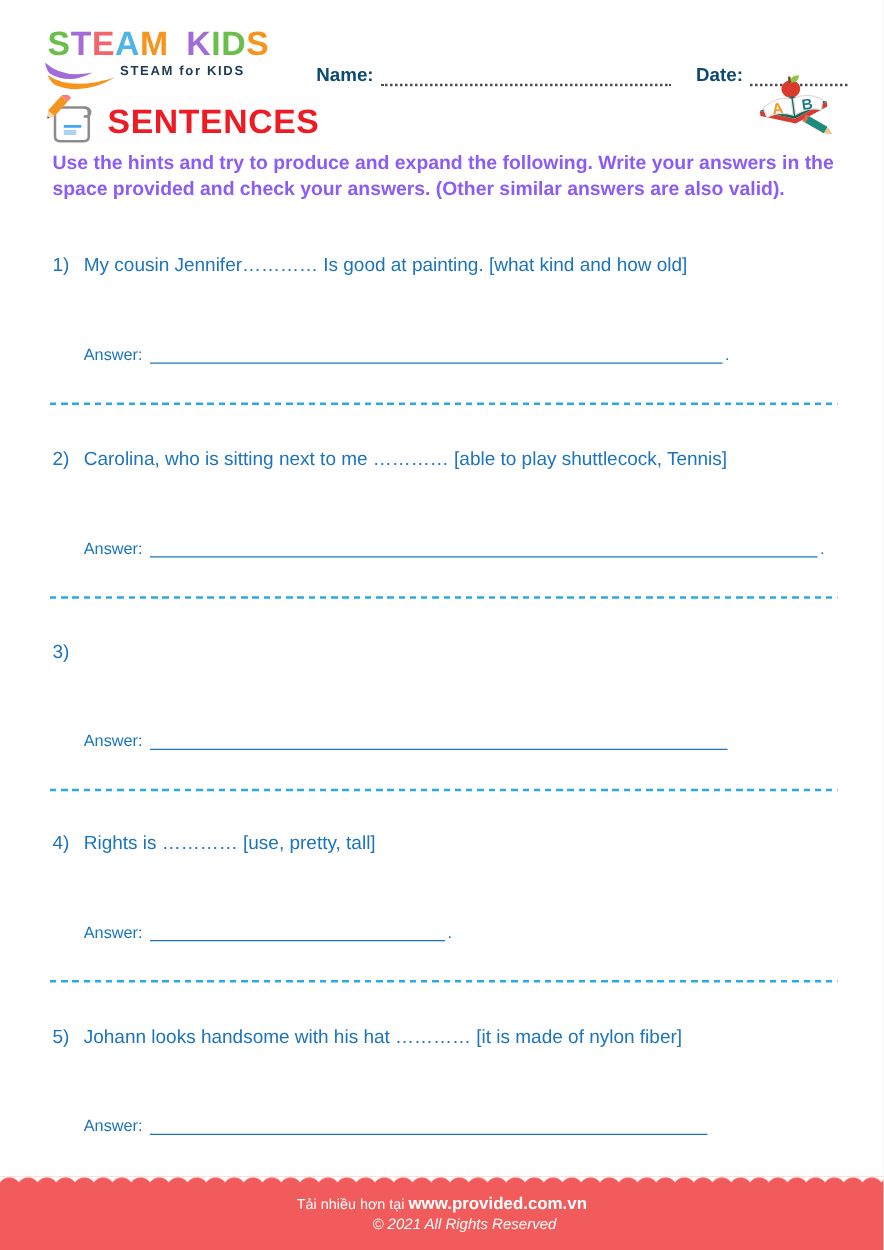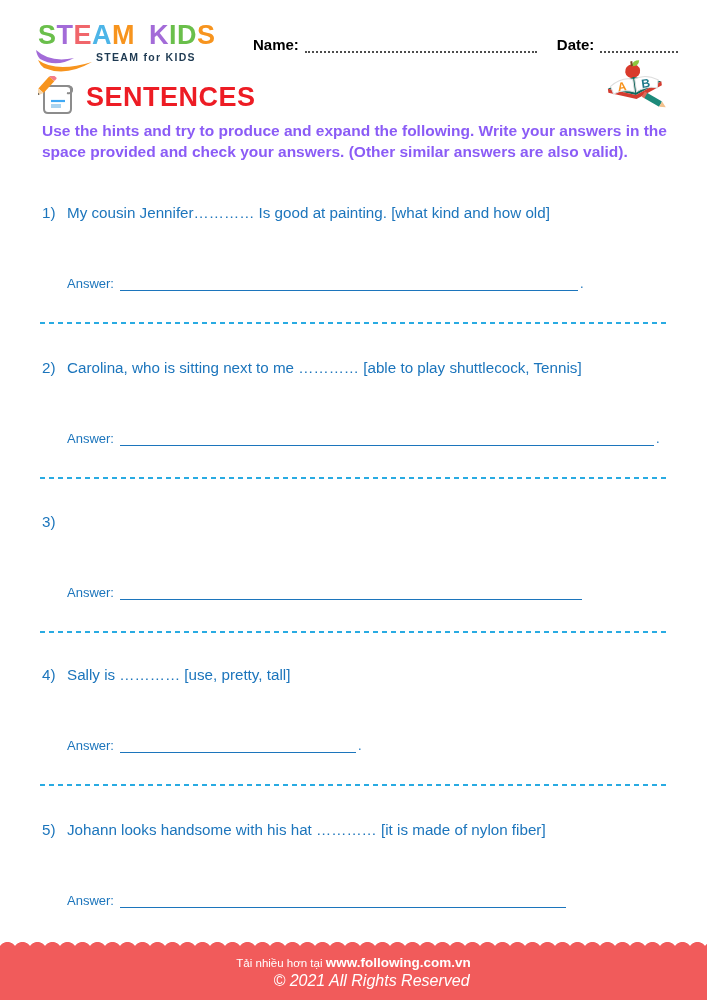--- a/index.html
+++ b/index.html
@@ -9,22 +9,22 @@
     background:#ffffff; overflow:hidden;
     font-family:"Liberation Sans", sans-serif;
   }
 
   
   .brand { position:absolute; top:22px; left:38px; }
   .brand-name { font-size:27px; font-weight:800; letter-spacing:.5px; line-height:1; }
   .brand-swoosh { position:absolute; left:-4px; top:27px; }
   .brand-sub { margin:2px 0 0 58px; font-size:10.5px; font-weight:700; letter-spacing:1.3px; color:#1e3a52; }
 
-  .namedate { position:absolute; top:36px; left:253px; display:flex; align-items:flex-end; gap:6px;
-              font-size:15px; font-weight:600; color:#000000; }
+  .namedate { position:absolute; top:52px; left:253px; display:flex; align-items:flex-end; gap:6px;
+              font-size:15px; font-weight:600; color:#0c4a6e; }
   .dotline { display:inline-block; border-bottom:2px dotted #4d4d4d; height:16px; }
   .nd-gap { width:8px; }
 
   
   .title-row { position:absolute; top:76px; left:38px; display:flex; align-items:center; gap:8px; }
   .page-title { font-size:27px; font-weight:800; color:#ed1c24; letter-spacing:.5px; }
   .corner-art { position:absolute; top:58px; left:604px; }
 
   
   .instructions {
@@ -46,21 +46,21 @@
 
   
   .footer { position:absolute; left:0; right:0; bottom:0; height:50px; background:#f15b5b; text-align:center; color:#fff; }
   .footer::before {
     content:""; position:absolute; top:-9px; left:0; right:0; height:10px;
     background:radial-gradient(circle at 7.5px 10px, #f15b5b 8.6px, rgba(0,0,0,0) 9.4px);
     background-size:15px 10px; background-repeat:repeat-x;
   }
   .f-line1 { padding-top:5px; font-size:11.5px; }
   .f-line1 b { font-size:13.5px; font-weight:700; }
-  .f-line2 { font-size:16px; font-style:italic; margin-top:2px;margin-left:36px; }
+  .f-line2 { font-size:12px; font-style:italic; margin-top:2px;margin-left:36px; }
 </style>
 </head>
 <body>
 
 <div class="page">
 
   <div class="brand">
     <div class="brand-name"><span style="color: rgb(106, 191, 75);">S</span><span style="color: rgb(163, 107, 216);">T</span><span style="color: rgb(240, 102, 107);">E</span><span style="color: rgb(77, 181, 232);">A</span><span style="color: rgb(247, 148, 30);">M</span><span style="padding: 0px 3px;"> </span><span style="color: rgb(163, 107, 216);">K</span><span style="color: rgb(106, 191, 75);">I</span><span style="color: rgb(106, 191, 75);">D</span><span style="color: rgb(247, 148, 30);">S</span></div>
     <svg class="brand-swoosh" width="72" height="26" viewBox="0 0 72 26">
       <path d="M2 1 Q16 14 40 9 Q22 19 6 10 Q3 7 2 1 Z" fill="#a36bd8"></path>
@@ -148,21 +148,21 @@
       <span class="ans-label">Answer:</span>
       <span class="ans-blank" style="width: 462px;"></span>
       <span class="ans-suffix"></span>
     </div>
     <div class="sep"></div>
   </div>
 
   <div class="qblock q4">
     <div class="q-line">
       <span class="q-num">4)</span>
-      <span>Sally is ………… [use, pretty, tall]</span>
+      <span>Rights is ………… [use, pretty, tall]</span>
     </div>
     <div class="ans-row">
       <span class="ans-label">Answer:</span>
       <span class="ans-blank" style="width: 236px;"></span>
       <span class="ans-suffix">.</span>
     </div>
     <div class="sep"></div>
   </div>
 
   <div class="qblock q5">
@@ -172,18 +172,18 @@
     </div>
     <div class="ans-row">
       <span class="ans-label">Answer:</span>
       <span class="ans-blank" style="width: 446px;"></span>
       <span class="ans-suffix"></span>
     </div>
   </div>
 
   <div class="footer">
     <div class="f-line1">
-      <span>Tải nhiều hơn tại </span><b>www.following.com.vn</b>
+      <span>Tải nhiều hơn tại </span><b>www.provided.com.vn</b>
     </div>
     <div class="f-line2">© 2021 All Rights Reserved</div>
   </div>
 
 </div>
 
 </body></html>

